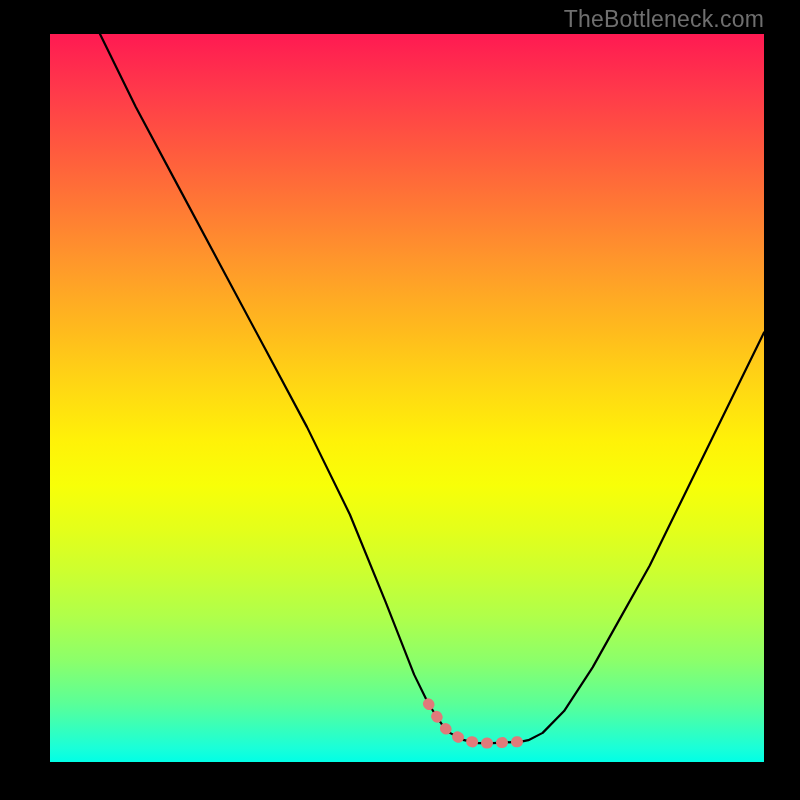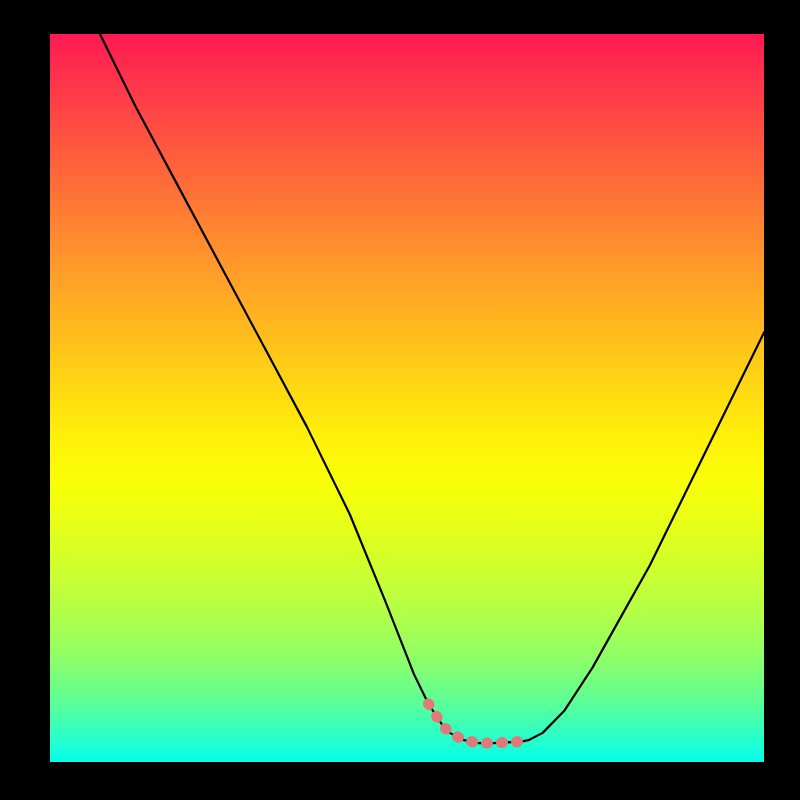--- a/index.html
+++ b/index.html
@@ -48,20 +48,21 @@
     position: absolute;
     left: 0; right: 0; bottom: 0;
     height: 14px;
     background: linear-gradient(to bottom, #1affd8 0%, #00ffe6 100%);
   }
 </style>
 </head>
 <body>
 
 <div class="container">
+  <div class="watermark">TheBottleneck.com</div>
   <div class="plot-area">
     <div class="bottom-band"></div>
     <svg class="curve" viewBox="0 0 714 728" preserveAspectRatio="none">
       <path id="main-curve" fill="none" stroke="#000" stroke-width="2.2" stroke-linejoin="round" stroke-linecap="round" d="M49.98 0.00 L85.68 72.80 L128.52 152.88 L171.36 232.96 L214.20 313.04 L257.04 393.12 L299.88 480.48 L335.58 567.84 L364.14 640.64 L378.42 669.76 L392.70 691.60 L399.84 698.88 L414.12 706.16 L428.40 709.07 L442.68 709.07 L456.96 708.34 L471.24 707.62 L478.38 706.16 L492.66 698.88 L514.08 677.04 L542.64 633.36 L571.20 582.40 L599.76 531.44 L628.32 473.20 L656.88 414.96 L685.44 356.72 L714.00 298.48"></path>
       <path id="marker-curve" fill="none" stroke="#e07a7a" stroke-width="11" stroke-linecap="round" stroke-linejoin="round" stroke-dasharray="1 14" d="M378.42 669.76 L392.70 691.60 L399.84 698.88 L414.12 706.16 L428.40 709.07 L442.68 709.07 L456.96 708.34 L471.24 707.62 L478.38 706.16"></path>
     </svg>
   </div>
 </div>
 
 </body></html>

